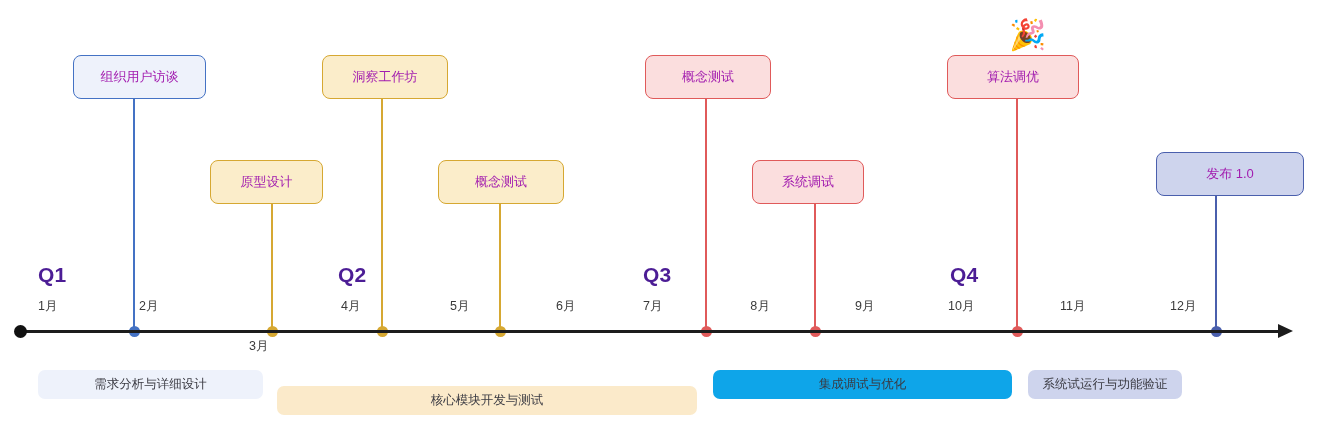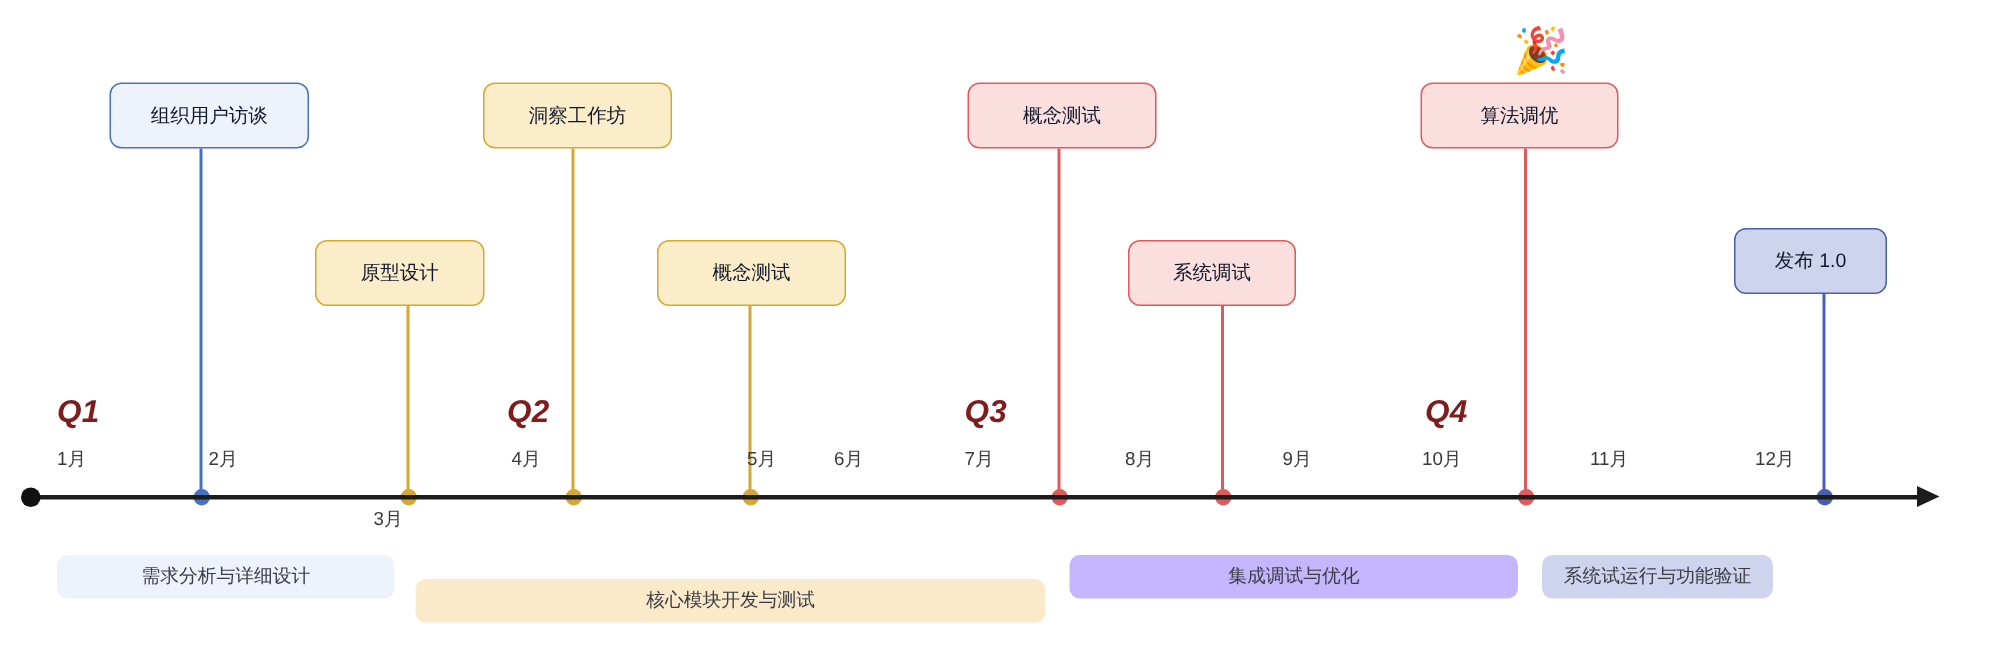--- a/index.html
+++ b/index.html
@@ -47,24 +47,23 @@
     border-top: 7.5px solid transparent;
     border-bottom: 7.5px solid transparent;
     border-left: 15px solid #1c1c1c;
   }
 
   
   .quarter-label {
     position: absolute;
     font-size: 21px;
     font-weight: bold;
-    color: #7f1d1d;
+    color: #4c1d95;
     letter-spacing: 0.2px;
     white-space: nowrap;
-    font-style: italic;
   }
 
   
   .month-label {
     position: absolute;
     font-size: 12.5px;
     color: #3a3a3a;
     white-space: nowrap;
   }
 
@@ -85,21 +84,21 @@
     position: absolute;
     height: 44px;
     border-radius: 8px;
     border-width: 1.6px;
     border-style: solid;
     box-sizing: border-box;
     display: flex;
     align-items: center;
     justify-content: center;
     font-size: 13px;
-    color: #0f172a;
+    color: #a21caf;
     white-space: nowrap;
   }
 
   .party-icon {
     position: absolute;
     font-size: 30px;
     line-height: 1;
     pointer-events: none;
     user-select: none;
   }
@@ -120,21 +119,21 @@
   }
 </style>
 </head>
 <body>
 
 <div id="timeline-root">
 
   <div id="phase-layer">
       <div class="phase-bar" style="left: 38px; width: 225px; background: rgb(238, 242, 251);">需求分析与详细设计</div>
       <div class="phase-bar" style="left: 277px; width: 420px; background: rgb(251, 234, 202); margin-top: 16px;">核心模块开发与测试</div>
-      <div class="phase-bar" style="left: 713px; width: 299px; background: #c4b5fd;">集成调试与优化</div>
+      <div class="phase-bar" style="left: 713px; width: 299px; background: #0ea5e9;">集成调试与优化</div>
       <div class="phase-bar" style="left: 1028px; width: 154px; background: rgb(206, 212, 237);">系统试运行与功能验证</div>
     </div>
 
   <div id="milestone-layer">
       <div class="stem" style="left: 133px; top: 99px; height: 233px; background: rgb(68, 114, 196);"></div>
       <div class="node-dot" style="left: 128.5px; top: 326px; background: rgb(68, 114, 196);"></div>
       <div class="milestone-box" style="left: 73px; top: 55px; width: 133px; border-color: rgb(68, 114, 196); background: rgb(238, 242, 251);">组织用户访谈</div>
       <div class="stem" style="left: 271px; top: 204px; height: 128px; background: rgb(214, 168, 50);"></div>
       <div class="node-dot" style="left: 266.5px; top: 326px; background: rgb(214, 168, 50);"></div>
       <div class="milestone-box" style="left: 210px; top: 160px; width: 113px; border-color: rgb(214, 168, 50); background: rgb(251, 237, 202);">原型设计</div>
@@ -149,39 +148,39 @@
       <div class="milestone-box" style="left: 645px; top: 55px; width: 126px; border-color: rgb(224, 90, 90); background: rgb(251, 222, 222);">概念测试</div>
       <div class="stem" style="left: 814px; top: 204px; height: 128px; background: rgb(224, 90, 90);"></div>
       <div class="node-dot" style="left: 809.5px; top: 326px; background: rgb(224, 90, 90);"></div>
       <div class="milestone-box" style="left: 752px; top: 160px; width: 112px; border-color: rgb(224, 90, 90); background: rgb(251, 222, 222);">系统调试</div>
       <div class="stem" style="left: 1016px; top: 99px; height: 233px; background: rgb(224, 90, 90);"></div>
       <div class="node-dot" style="left: 1011.5px; top: 326px; background: rgb(224, 90, 90);"></div>
       <div class="milestone-box" style="left: 947px; top: 55px; width: 132px; border-color: rgb(224, 90, 90); background: rgb(251, 222, 222);">算法调优</div>
       <div class="party-icon" style="left: 1009px; top: 20px;">🎉</div>
       <div class="stem" style="left: 1215px; top: 196px; height: 136px; background: rgb(74, 95, 173);"></div>
       <div class="node-dot" style="left: 1210.5px; top: 326px; background: rgb(74, 95, 173);"></div>
-      <div class="milestone-box" style="left: 1156px; top: 152px; width: 102px; border-color: rgb(74, 95, 173); background: rgb(206, 212, 237);">发布 1.0</div>
+      <div class="milestone-box" style="left: 1156px; top: 152px; width: 148px; border-color: rgb(74, 95, 173); background: rgb(206, 212, 237);">发布 1.0</div>
     </div>
 
   <div id="quarter-layer">
       <div class="quarter-label" style="left: 38px; top: 263px;">Q1</div>
       <div class="quarter-label" style="left: 338px; top: 263px;">Q2</div>
       <div class="quarter-label" style="left: 643px; top: 263px;">Q3</div>
       <div class="quarter-label" style="left: 950px; top: 263px;">Q4</div>
     </div>
 
   <div id="month-layer">
       <div class="month-label" style="left: 38px; top: 298px;">1月</div>
       <div class="month-label" style="left: 139px; top: 298px;">2月</div>
       <div class="month-label" style="left: 249px; top: 298px; margin-top: 40px;">3月</div>
       <div class="month-label" style="left: 341px; top: 298px;">4月</div>
-      <div class="month-label" style="left: 450px; top: 298px; margin-left: 48px;">5月</div>
+      <div class="month-label" style="left: 450px; top: 298px;">5月</div>
       <div class="month-label" style="left: 556px; top: 298px;">6月</div>
       <div class="month-label" style="left: 643px; top: 298px;">7月</div>
-      <div class="month-label" style="left: 750px; top: 298px;">8月</div>
+      <div class="month-label" style="left: 750px; top: 298px; font-family: Liberation Mono, monospace;">8月</div>
       <div class="month-label" style="left: 855px; top: 298px;">9月</div>
       <div class="month-label" style="left: 948px; top: 298px;">10月</div>
       <div class="month-label" style="left: 1060px; top: 298px;">11月</div>
       <div class="month-label" style="left: 1170px; top: 298px;">12月</div>
     </div>
 
   <div class="axis-line"></div>
   <div class="axis-start-dot"></div>
   <div class="axis-arrow"></div>
 

